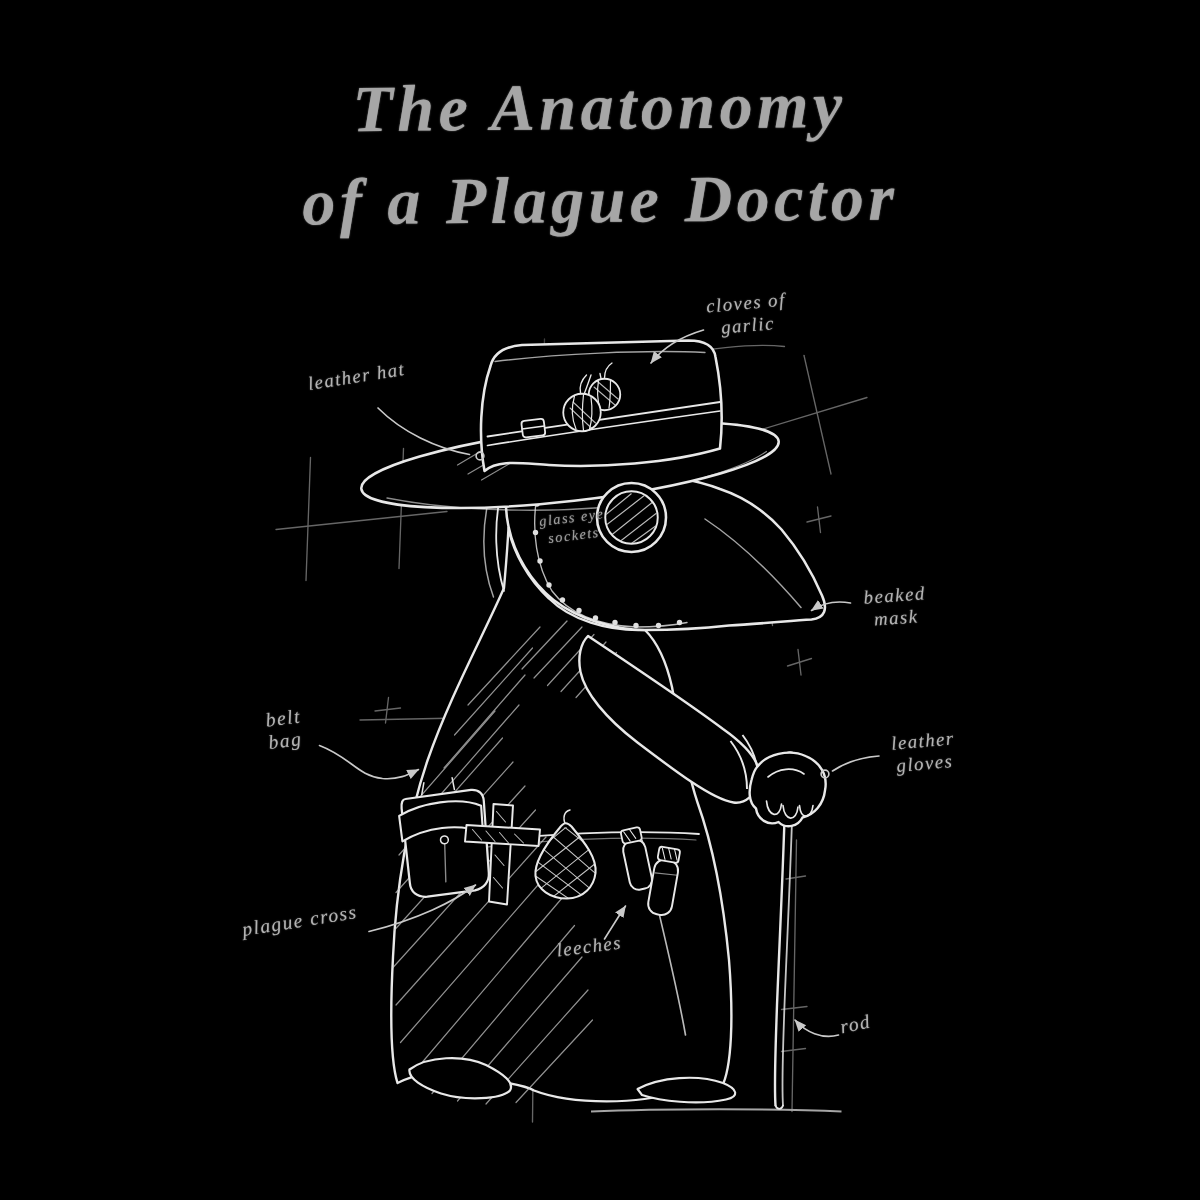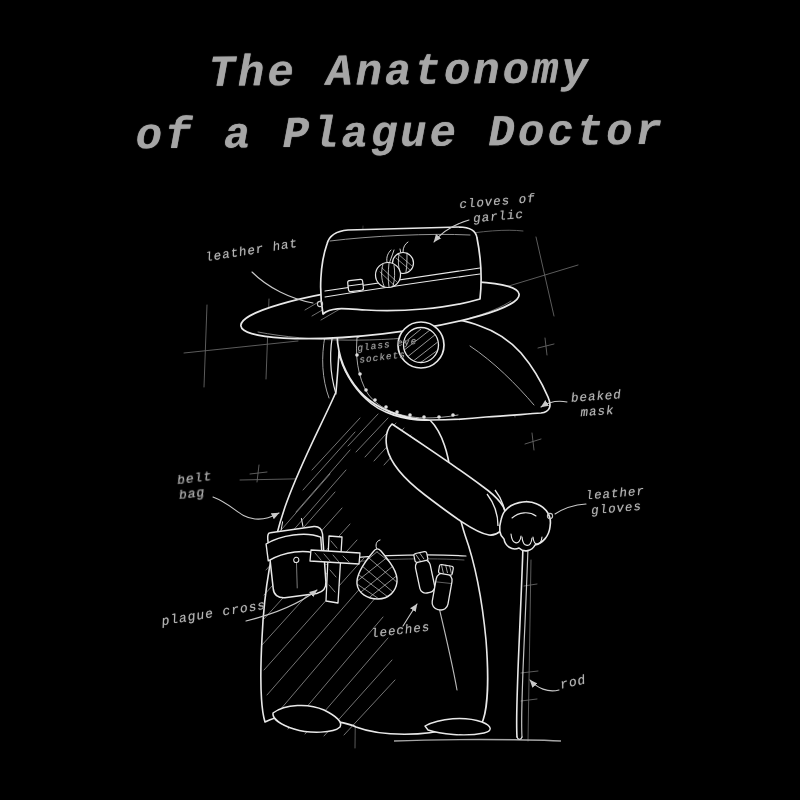--- a/index.html
+++ b/index.html
@@ -1,17 +1,17 @@
 <!DOCTYPE html>
 <html><head>
 <meta charset="utf-8">
 <style>
   html,body{margin:0;padding:0;background:#000;}
   .page{position:relative;width:800px;height:800px;background:#000;overflow:hidden;
-        font-family:Liberation Mono, monospace;}
+        font-family:Liberation Serif, serif;}
   .title{position:absolute;top:44px;left:0;width:800px;text-align:center;
          color:#a6a6a6;font-style:italic;font-weight:bold;letter-spacing:3px;
          transform:rotate(-0.5deg);}
   .title .t1{display:block;font-size:44px;line-height:56px;text-shadow:0 0 1px #8a8a8a;}
   .title .t2{display:block;font-size:44px;line-height:56px;margin-top:6px;text-shadow:0 0 1px #8a8a8a;}
   .stage{position:absolute;left:0;top:0;width:800px;height:800px;}
   .lbl{position:absolute;color:#b3b3b3;font-style:italic;letter-spacing:1px;
        font-size:12.5px;line-height:15px;white-space:nowrap;text-shadow:0 0 1px #6f6f6f;}
   .lbl .l2{display:block;}
   .lbl.center{text-align:center;}

